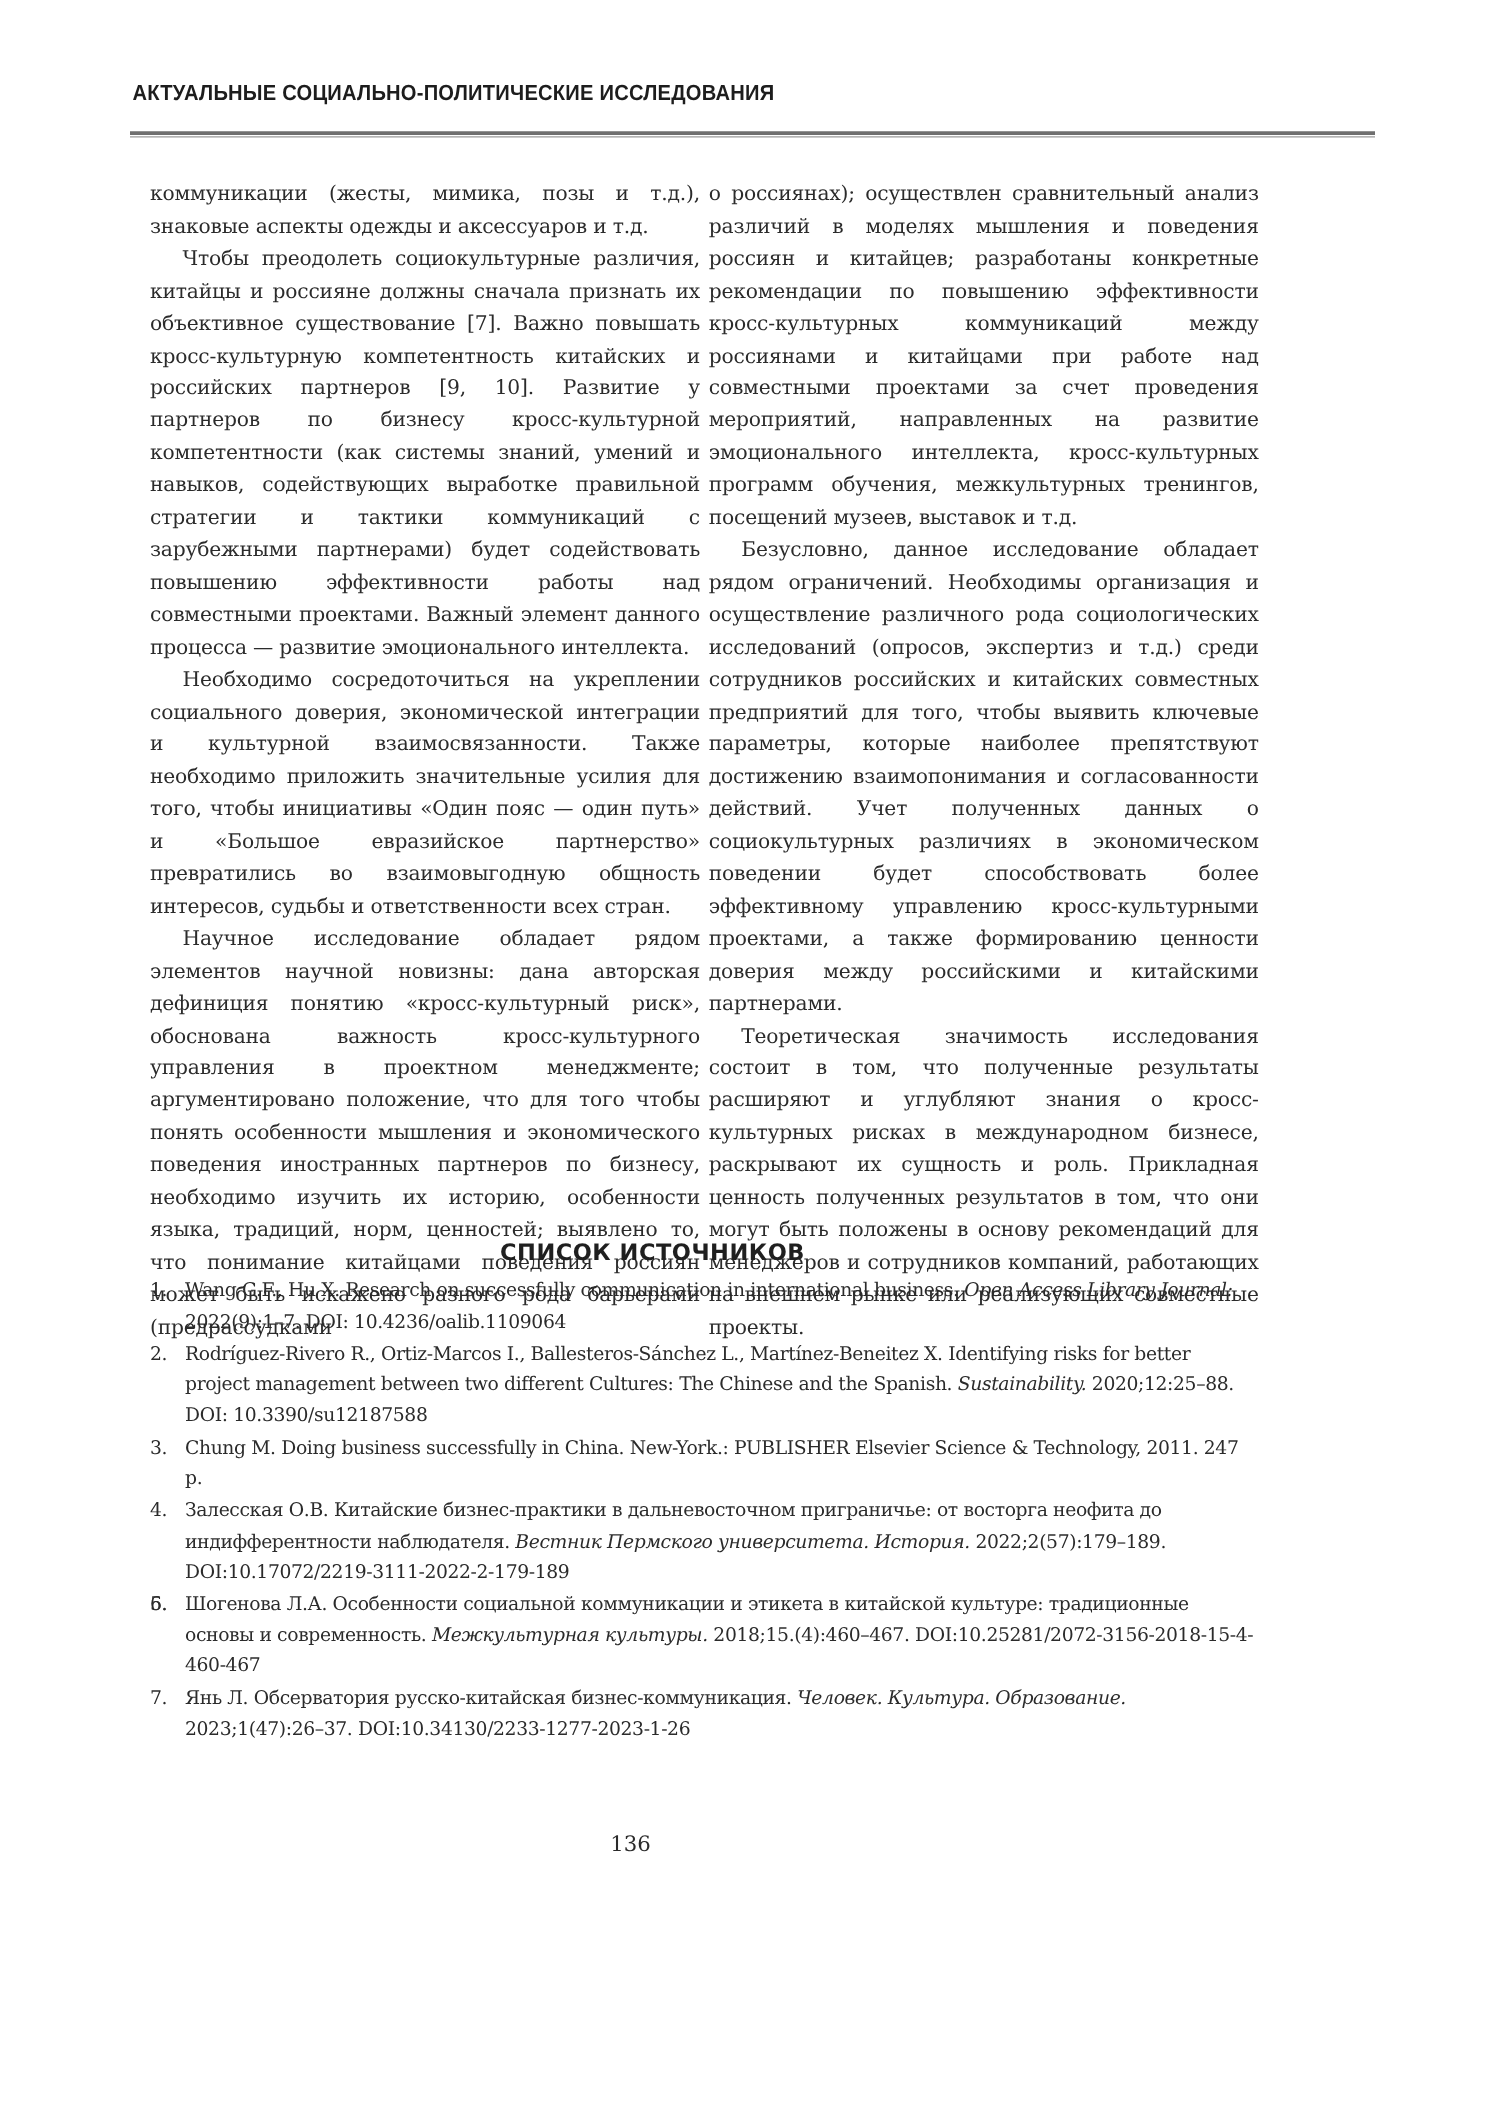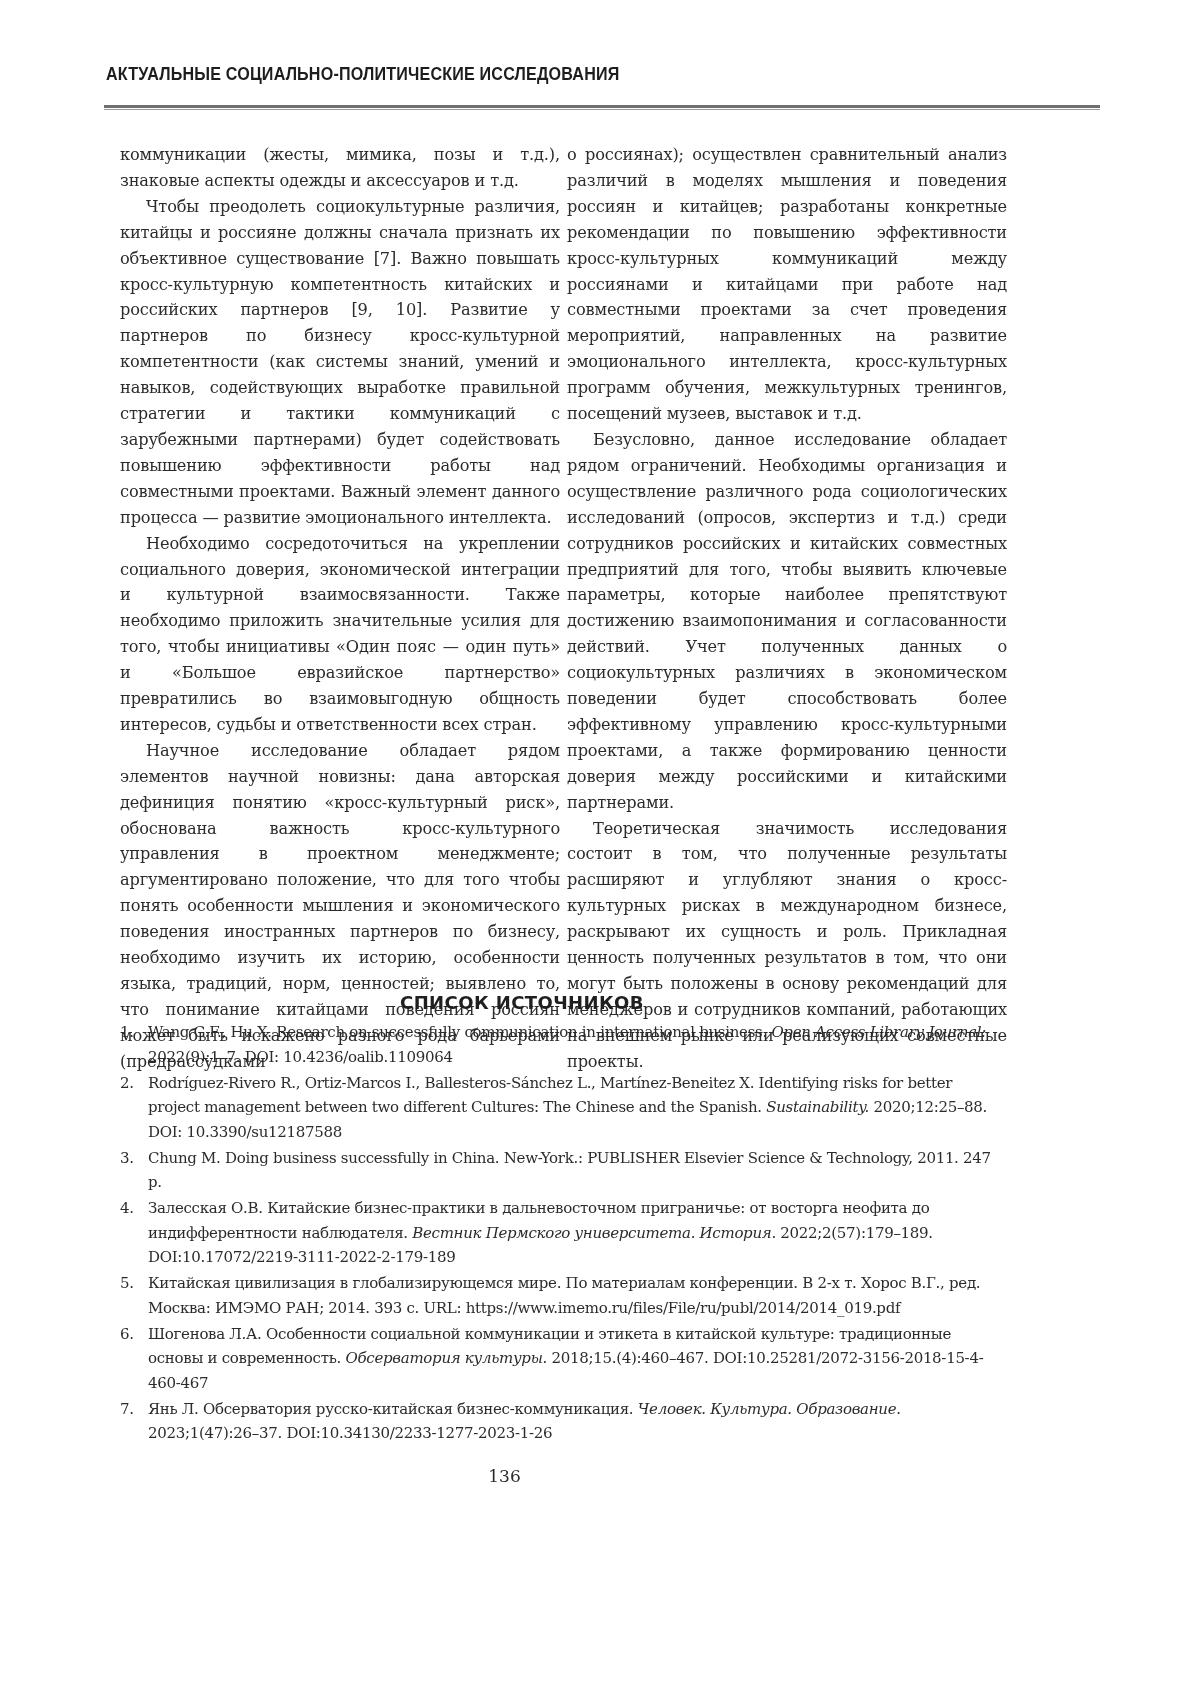--- a/index.html
+++ b/index.html
@@ -56,18 +56,18 @@
   <p>Теоретическая значимость исследования состоит в том, что полученные результаты расширяют и углубляют знания о кросс-культурных рисках в международном бизнесе, раскрывают их сущность и роль. Прикладная ценность полученных результатов в том, что они могут быть положены в основу рекомендаций для менеджеров и сотрудников компаний, работающих на внешнем рынке или реализующих совместные проекты.</p>
 </div>
 
 <div class="refs-title">СПИСОК ИСТОЧНИКОВ</div>
 
 <ol class="refs">
   <li><span class="num">1.</span><span>Wang G.F., Hu X. Research on successfully communication in international business. </span><em>Open Access Library Journal:</em><span> 2022(9):1–7. DOI: 10.4236/oalib.1109064</span></li>
   <li><span class="num">2.</span><span>Rodríguez-Rivero R., Ortiz-Marcos I., Ballesteros-Sánchez L., Martínez-Beneitez X. Identifying risks for better project management between two different Cultures: The Chinese and the Spanish. </span><em>Sustainability.</em><span> 2020;12:25–88. DOI: 10.3390/su12187588</span></li>
   <li><span class="num">3.</span><span>Chung M. Doing business successfully in China. New-York.: PUBLISHER Elsevier Science &amp; Technology, 2011. 247 p.</span><em></em><span></span></li>
   <li><span class="num">4.</span><span>Залесская О.В. Китайские бизнес-практики в дальневосточном приграничье: от восторга неофита до индифферентности наблюдателя. </span><em>Вестник Пермского университета. История.</em><span> 2022;2(57):179–189. DOI:10.17072/2219-3111-2022-2-179-189</span></li>
-  <li><span class="num">5.</span><span>Китайская цивилизация в глобализирующемся мире. По материалам конференции. В 2-х т. Хорос В.Г., ред. Москва: ИМЭМО РАН; 2014. 393 с. URL: https://www.imemo.ru/files/File/ru/publ/2014/2014_019.pdf</span><em></em><span></span></li>
-  <li><span class="num">6.</span><span>Шогенова Л.А. Особенности социальной коммуникации и этикета в китайской культуре: традиционные основы и современность. </span><em>Обсерватория культуры.</em><span> 2018;15.(4):460–467. DOI:10.25281/2072-3156-2018-15-4-460-467</span></li>
+  <li><span class="num">5.</span><em></em><span></span></li>
+  <li><span class="num">6.</span><span>Шогенова Л.А. Особенности социальной коммуникации и этикета в китайской культуре: традиционные основы и современность. </span><em>Межкультурная культуры.</em><span> 2018;15.(4):460–467. DOI:10.25281/2072-3156-2018-15-4-460-467</span></li>
   <li><span class="num">7.</span><span>Янь Л. Обсерватория русско-китайская бизнес-коммуникация. </span><em>Человек. Культура. Образование.</em><span> 2023;1(47):26–37. DOI:10.34130/2233-1277-2023-1-26</span></li>
 </ol>
 
 <div class="page-num">136</div>
 
 </body></html>

